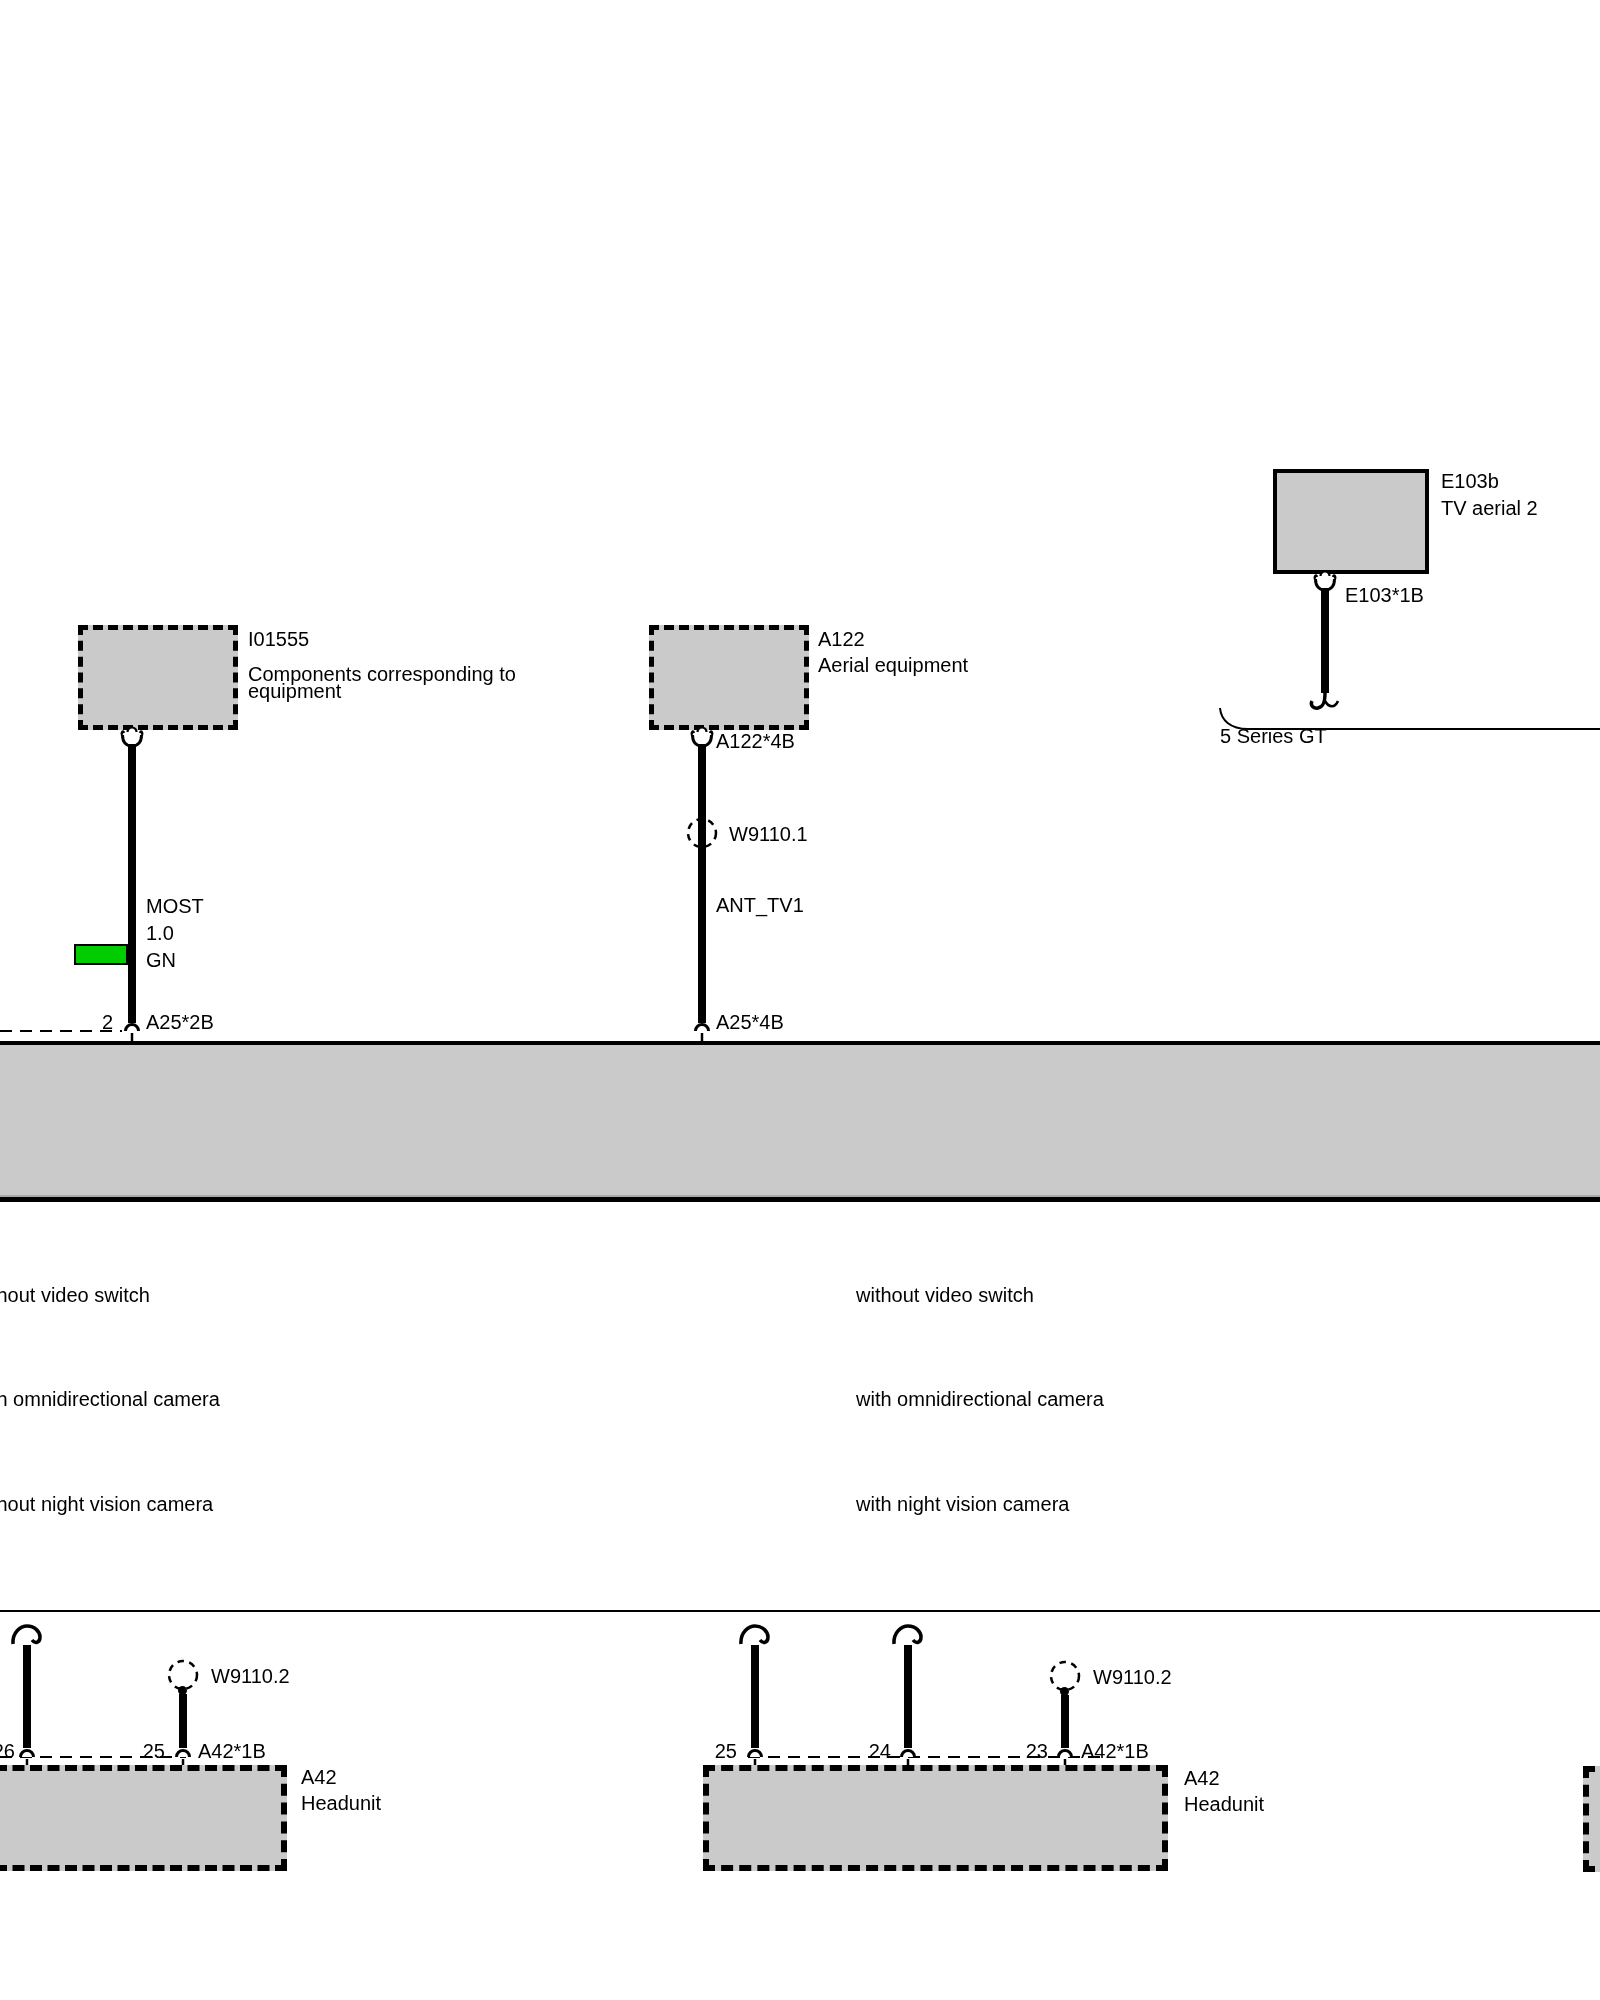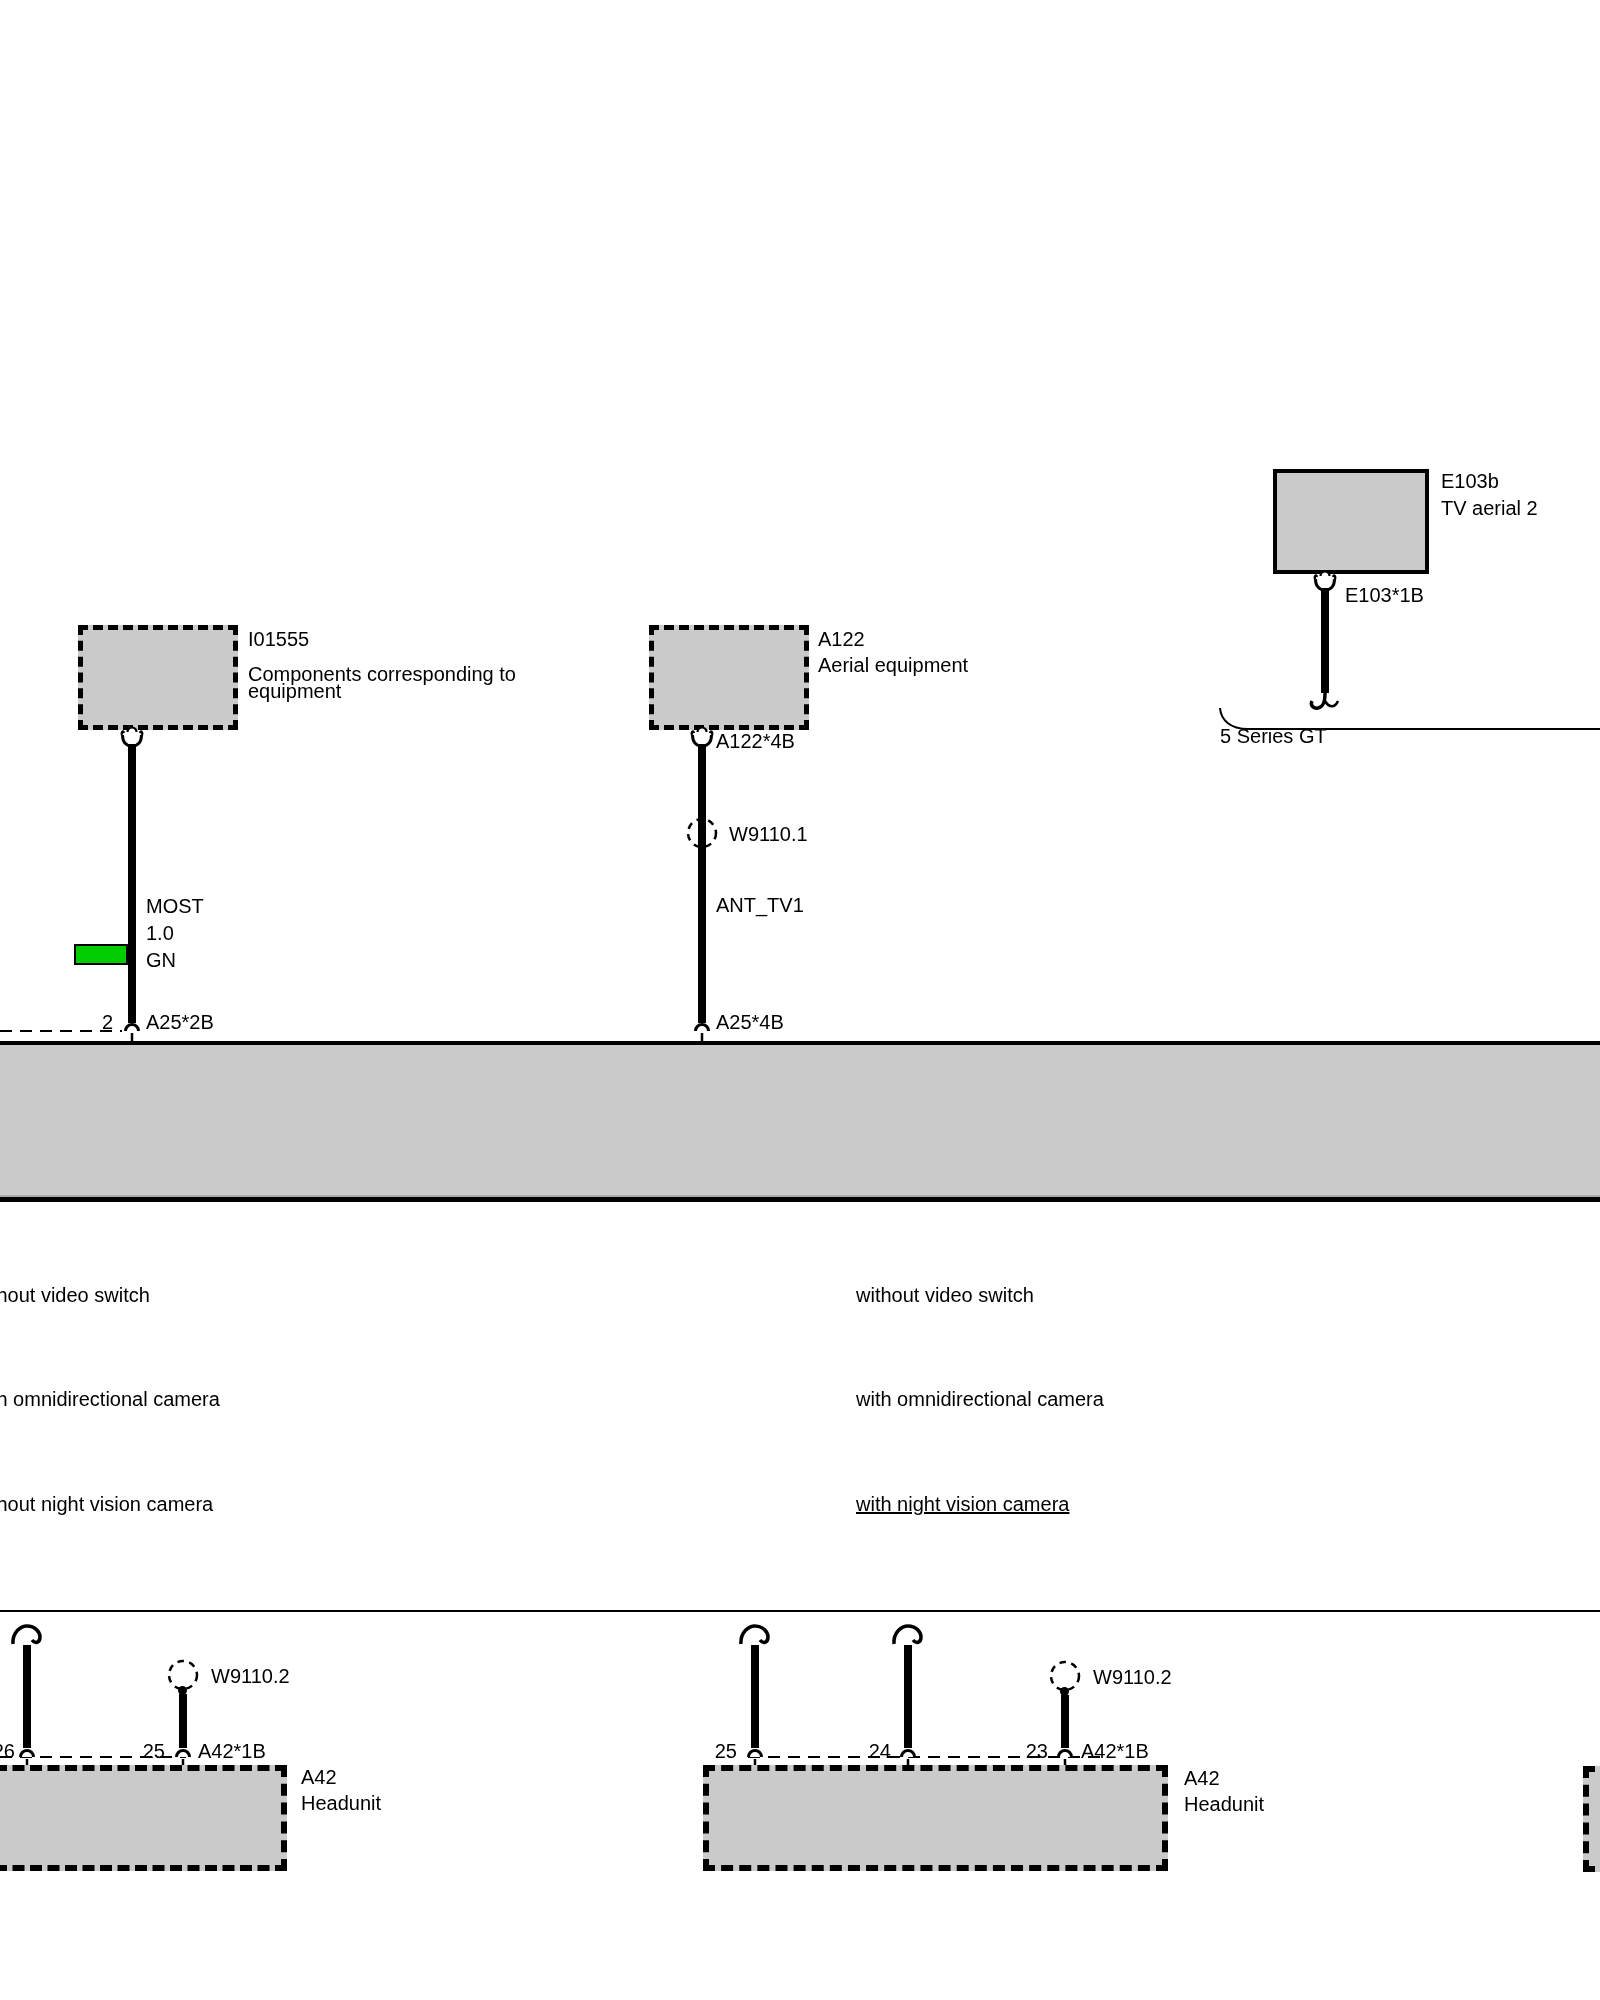--- a/index.html
+++ b/index.html
@@ -100,21 +100,21 @@
     <path d="M -6.5 0 A 6.5 6.5 0 0 1 6.5 0" fill="#fff" stroke="#000" stroke-width="3"></path>
   </svg>
 
   <div class="band" style="top:1041px;height:152px;"></div>
 
   <div class="lbl" style="left:-28px;top:1283px;">without video switch</div>
   <div class="lbl" style="left:856px;top:1283px;">without video switch</div>
   <div class="lbl" style="left:-28px;top:1387px;">with omnidirectional camera</div>
   <div class="lbl" style="left:856px;top:1387px;">with omnidirectional camera</div>
   <div class="lbl" style="left:-28px;top:1492px;">without night vision camera</div>
-  <div class="lbl" style="left:856px;top:1492px;text-decoration:underline;">with night vision camera</div>
+  <div class="lbl" style="left:856px;top:1492px;">with night vision camera</div>
 
   <div class="hr2" style="left:0;top:1610px;width:1600px;"></div>
 
   <svg style="left:11px;top:1624px;" width="32" height="22" viewBox="-16 -14 32 22">
     <path d="M -14 6 C -15 -6 -6 -12 0 -12 C 8 -12 13 -6 13 -1 C 13 5 8 6 5 2" fill="none" stroke="#000" stroke-width="3.5"></path>
   </svg>
   <div class="wire" style="left:23px;top:1645px;height:103px;"></div>
 
   <svg style="left:166px;top:1658px;" width="34" height="34" viewBox="0 0 34 34">
     <circle cx="17" cy="17" r="14" fill="none" stroke="#000" stroke-width="2.5" stroke-dasharray="6.5 5.5"></circle>

